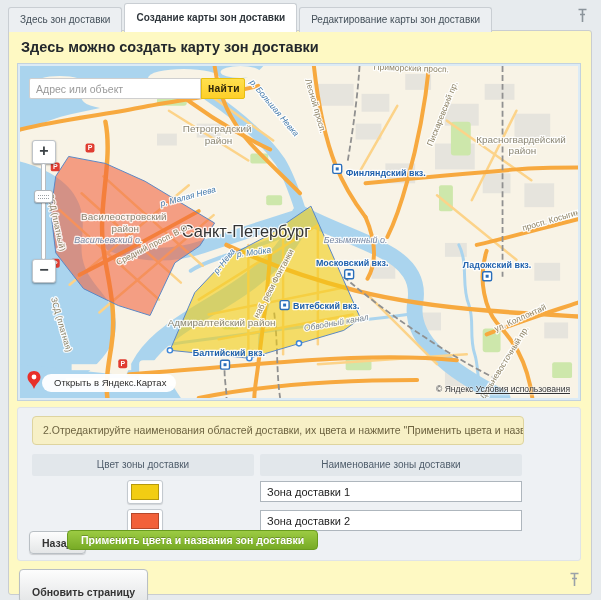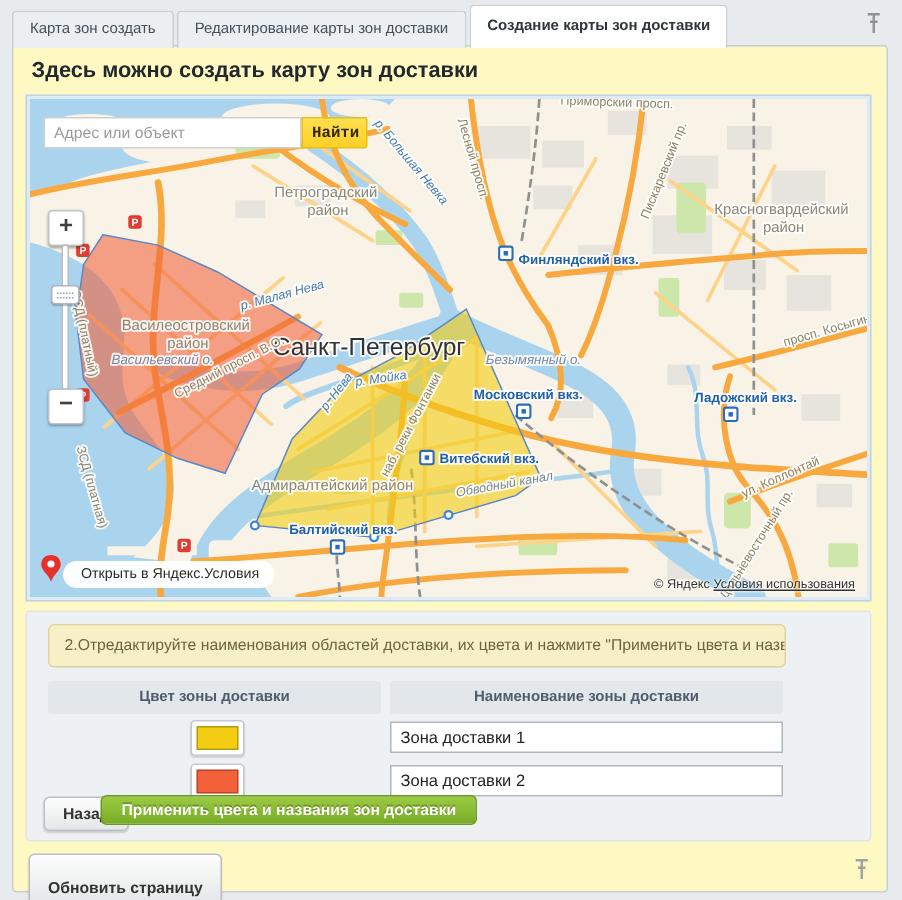--- a/index.html
+++ b/index.html
@@ -56,21 +56,21 @@
   .copyright{position:absolute;right:8px;bottom:4px;font-size:8.5px;color:#333;
      text-shadow:0 0 2px #fff,0 0 2px #fff;margin-left:40px;}
   .copyright .terms{text-decoration:underline;cursor:pointer;}
   
   .form-panel{position:absolute;left:8px;top:376px;width:564px;height:154px;box-sizing:border-box;
      background:#eef1f4;border:1px solid #e0e4e7;border-radius:3px;}
   .note{position:absolute;left:14px;top:8px;width:492px;height:29px;box-sizing:border-box;
      background:#f7f0c6;border:1px solid #ded49f;border-radius:4px;font-size:10.5px;color:#6d6340;
      line-height:27px;padding-left:10px;white-space:nowrap;overflow:hidden;}
   .col-h{position:absolute;top:46px;height:22px;line-height:22px;background:#e2e7eb;border-radius:2px;
-     font-size:10px;font-weight:bold;color:#4f5d6b;text-align:center;}
+     font-size:10px;font-weight:normal;color:#4f5d6b;text-align:center;}
   .col-h.c1{left:14px;width:222px;} .col-h.c2{left:242px;width:262px;}
   .swatch{position:absolute;left:109px;width:36px;height:24px;background:#fff;border:1px solid #c3c9cf;
      border-radius:3px;box-sizing:border-box;cursor:pointer;box-shadow:0 1px 1px rgba(0,0,0,.12);}
   .swatch .inner{position:absolute;left:3px;top:3px;right:3px;bottom:3px;border:1px solid rgba(0,0,0,.25);}
   .sw1{top:72px;} .sw2{top:101px;}
   .zone-input{position:absolute;left:242px;width:262px;height:21px;box-sizing:border-box;border:1px solid #aeb6bd;
      background:#fff;font-size:11px;color:#222;padding:0 6px;font-family:"Liberation Sans",sans-serif;}
   .zi1{top:73px;} .zi2{top:102px;}
   .btn{display:inline-block;box-sizing:border-box;border-radius:4px;font-family:"Liberation Sans",sans-serif;
      font-size:10.5px;font-weight:bold;cursor:pointer;}
@@ -82,23 +82,23 @@
      text-shadow:0 -1px 0 rgba(0,0,0,.25);}
   .refresh-btn{position:absolute;left:10px;top:538px;height:24px;padding:16px 12px;}
   .pin.bottom{right:10px;top:541px;position:absolute;}
 </style>
 </head>
 <body>
 
 <div class="screen">
 
   <div class="tabs">
-    <div class="tab">Карта зон создать</div>
+    <div class="tab">Здесь зон доставки</div>
+    <div class="tab active">Создание карты зон доставки</div>
     <div class="tab">Редактирование карты зон доставки</div>
-    <div class="tab active">Создание карты зон доставки</div>
   </div>
   <div class="pin top">
     <svg width="13" height="16" viewBox="0 0 13 16">
         <path d="M2.5 1.5 H10.5 M6.5 1.5 V14 M4 6.5 H9" stroke="#8b949b" stroke-width="1.6" fill="none"></path>
       </svg>
   </div>
 
   <div class="panel">
     <div class="page-title">Здесь можно создать карту зон доставки</div>
 
@@ -305,21 +305,21 @@
         <div class="zbtn in">+</div>
         <div class="ztrack"></div>
         <div class="zhandle"></div>
         <div class="zbtn out">−</div>
         <div class="ya-pin">
           <svg width="14" height="18" viewBox="0 0 14 18">
               <path d="M7 0 C3 0 0.5 2.8 0.5 6.2 C0.5 9 2.5 11 4.2 13 C5.5 14.6 6.5 16.3 7 18 C7.5 16.3 8.5 14.6 9.8 13 C11.5 11 13.5 9 13.5 6.2 C13.5 2.8 11 0 7 0 Z" fill="#e8302a"></path>
               <circle cx="7" cy="6" r="2.4" fill="#fff"></circle>
             </svg>
         </div>
-        <div class="ya-open">Открыть в Яндекс.Условия</div>
+        <div class="ya-open">Открыть в Яндекс.Картах</div>
         <div class="copyright">
           <span>© Яндекс</span>
           <span class="terms">Условия использования</span>
         </div>
       </div>
     </div>
 
     <div class="form-panel">
       <div class="note">2.Отредактируйте наименования областей доставки, их цвета и нажмите "Применить цвета и названия зон доставки"</div>
       <div class="col-h c1">Цвет зоны доставки</div>

